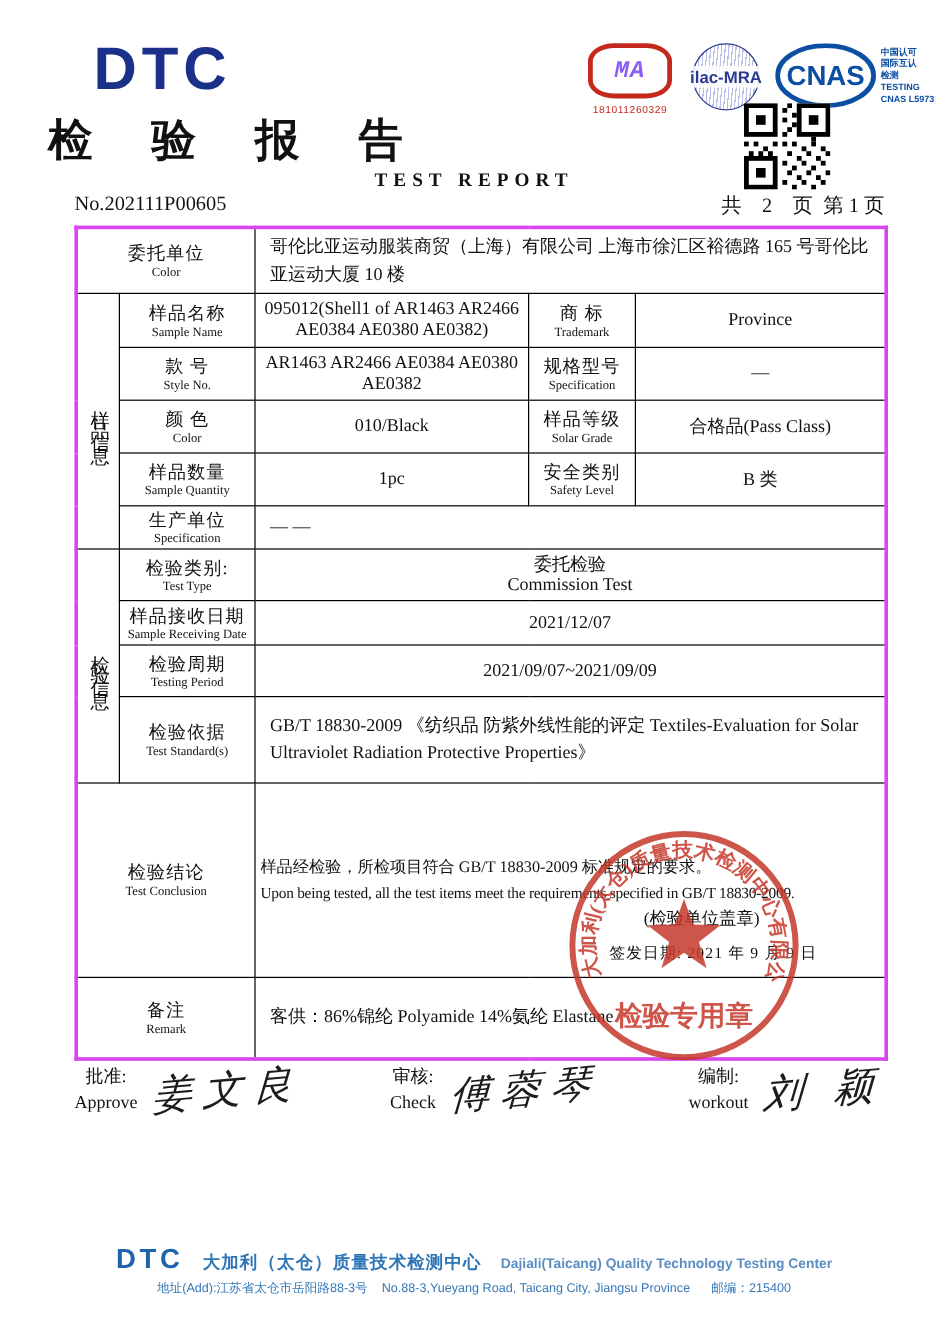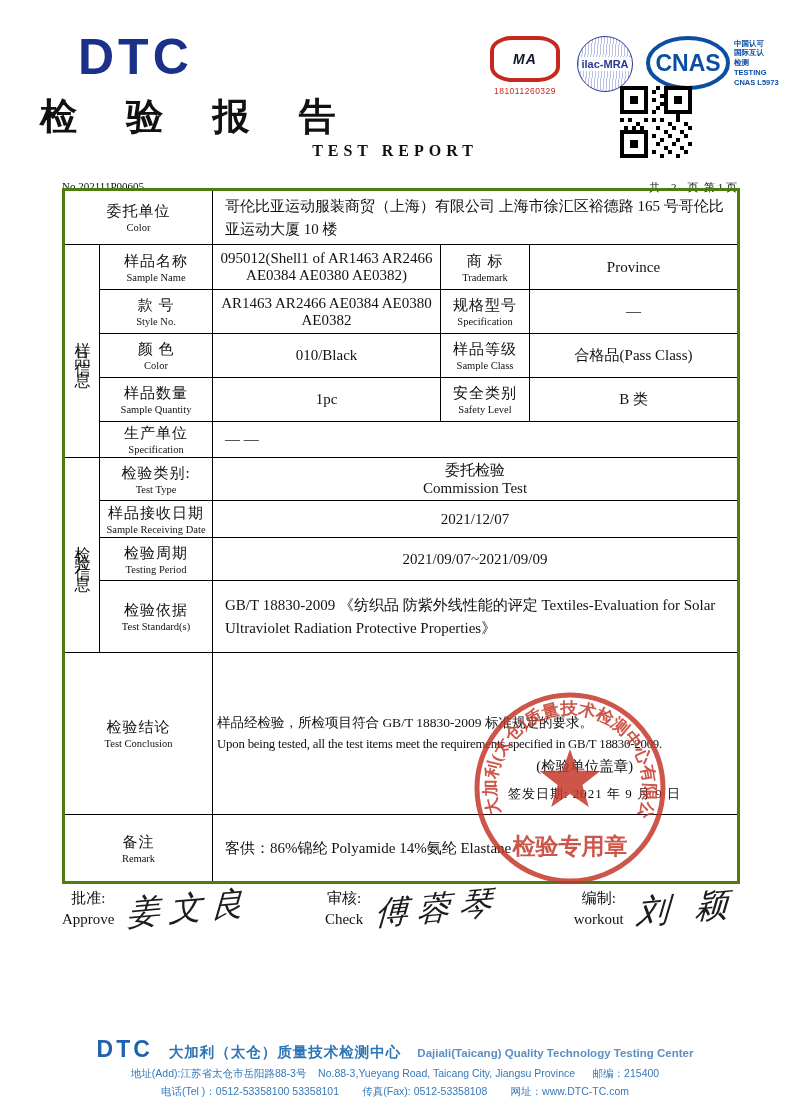--- a/index.html
+++ b/index.html
@@ -6,43 +6,43 @@
   .page{position:relative;width:790px;height:1117px;background:#ffffff;margin:0 auto;
         font-family:"Liberation Serif","DejaVu Serif",serif;color:#111;overflow:hidden;}
 
   
   .dtc-logo{position:absolute;left:78px;top:32px;font-family:"Liberation Sans","DejaVu Sans",sans-serif;
             font-weight:800;font-size:50px;line-height:1;color:#1b3089;letter-spacing:4px;}
   .cert-row{position:absolute;left:486px;top:36px;display:flex;align-items:flex-start;gap:13px;}
   .cma{width:78px;text-align:center;font-family:"Liberation Sans",sans-serif;}
   .cma-oval{width:62px;height:38px;margin:0 auto;border:4px solid #c5281c;border-radius:22px/15px;
             display:flex;align-items:center;justify-content:center;}
-  .cma-oval span{color:#0f172a;font-weight:800;font-size:14px;font-style:italic;letter-spacing:1px;}
+  .cma-oval span{color:#8b5cf6;font-weight:800;font-size:20px;font-style:italic;letter-spacing:1px;font-family:Liberation Mono, monospace;}
   .cma-num{margin-top:4px;font-size:8.5px;color:#c5281c;letter-spacing:.5px;}
   .ilac{width:54px;height:54px;border-radius:50%;border:1.5px solid #2b3990;position:relative;
         background:repeating-linear-gradient(95deg,#ffffff 0 2px,#b9c1e4 2px 3px);}
   .ilac span{position:absolute;left:50%;top:50%;transform:translate(-50%,-50%);
              background:rgba(255,255,255,.88);color:#2b3990;font-family:"Liberation Sans",sans-serif;
-             font-weight:bold;font-size:11px;padding:1px 2px;white-space:nowrap;}
+             font-weight:bold;font-size:14px;padding:1px 2px;white-space:nowrap;}
   .cnas{display:flex;gap:4px;align-items:center;}
   .cnas-mark{width:84px;height:54px;}
   .cnas-side{display:flex;flex-direction:column;justify-content:center;font-family:"Liberation Sans",sans-serif;
              font-size:7.5px;line-height:1.3;color:#0b4ea2;font-weight:bold;}
   .qr{position:absolute;left:620px;top:86px;width:72px;height:72px;}
   .title-cn{position:absolute;top:92px;left:0;width:100%;font-size:37px;font-weight:bold;
             letter-spacing:20px;text-indent:20px;padding-left:20px;}
   .title-en{position:absolute;top:142px;left:0;width:100%;text-align:center;font-size:16px;font-weight:bold;
             letter-spacing:5px;}
-  .meta-row{position:absolute;top:180px;left:62px;width:675px;display:flex;justify-content:space-between;
-            font-size:11px;}
+  .meta-row{position:absolute;top:160px;left:62px;width:675px;display:flex;justify-content:space-between;
+            font-size:17px;}
   .meta-row .pg{white-space:pre;}
 
   
   .table-wrap{position:absolute;top:188px;left:62px;width:675px;}
-  table.report{border-collapse:collapse;table-layout:fixed;width:675px;border:3px solid #4d7c0f;}
+  table.report{border-collapse:collapse;table-layout:fixed;width:675px;border:3px solid #d946ef;}
   table.report td{border:1.5px solid #000;vertical-align:middle;padding:2px 4px;overflow:hidden;}
   .r1{height:55px}.r2{height:45px}.r3{height:44px}.r4{height:44px}.r5{height:44px}.r6{height:35px}
   .r7{height:43px}.r8{height:37px}.r9{height:43px}.r10{height:72px}.r11{height:162px}.r12{height:68px}
   td.lbl{text-align:center;}
   td.lbl .cn{font-size:15px;letter-spacing:1px;}
   td.lbl .en{font-size:10.5px;margin-top:1px;}
   td.val{text-align:center;font-size:15px;}
   td.val.left{text-align:left;padding:4px 12px;line-height:1.5;}
   td.strip{text-align:center;}
   td.strip span{writing-mode:vertical-rl;text-orientation:upright;display:inline-block;
@@ -213,21 +213,21 @@
       </tr>
 
       <tr class="r4">
         <td class="lbl">
           <div class="cn">颜  色</div>
               <div class="en">Color</div>
         </td>
         <td class="val">010/Black</td>
         <td class="lbl">
           <div class="cn">样品等级</div>
-              <div class="en">Sample Class</div>
+              <div class="en">Solar Grade</div>
         </td>
         <td class="val">合格品(Pass Class)</td>
       </tr>
 
       <tr class="r5">
         <td class="lbl">
           <div class="cn">样品数量</div>
               <div class="en">Sample Quantity</div>
         </td>
         <td class="val">1pc</td>
@@ -342,16 +342,15 @@
     </div>
   </div>
 
   <div class="footer">
     <div class="f1">
       <span class="fdtc">DTC</span>
       <span class="fcn">大加利（太仓）质量技术检测中心</span>
       <span class="fen">Dajiali(Taicang) Quality Technology Testing Center</span>
     </div>
     <div class="f2">地址(Add):江苏省太仓市岳阳路88-3号    No.88-3,Yueyang Road, Taicang City, Jiangsu Province      邮编：215400</div>
-    <div class="f3">电话(Tel )：0512-53358100 53358101        传真(Fax): 0512-53358108        网址：www.DTC-TC.com</div>
   </div>
 
 </div>
 
 </body></html>

